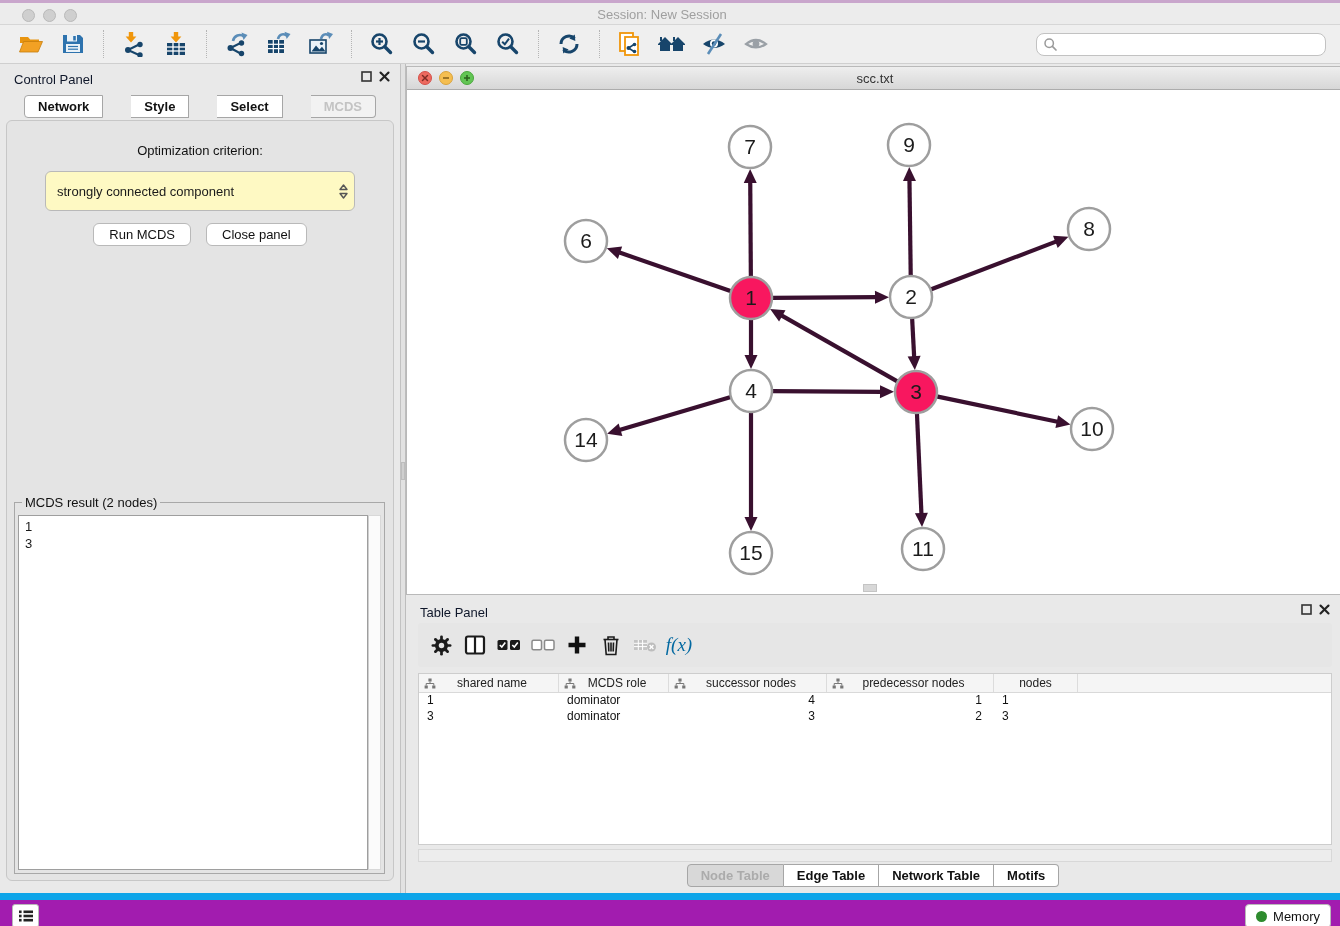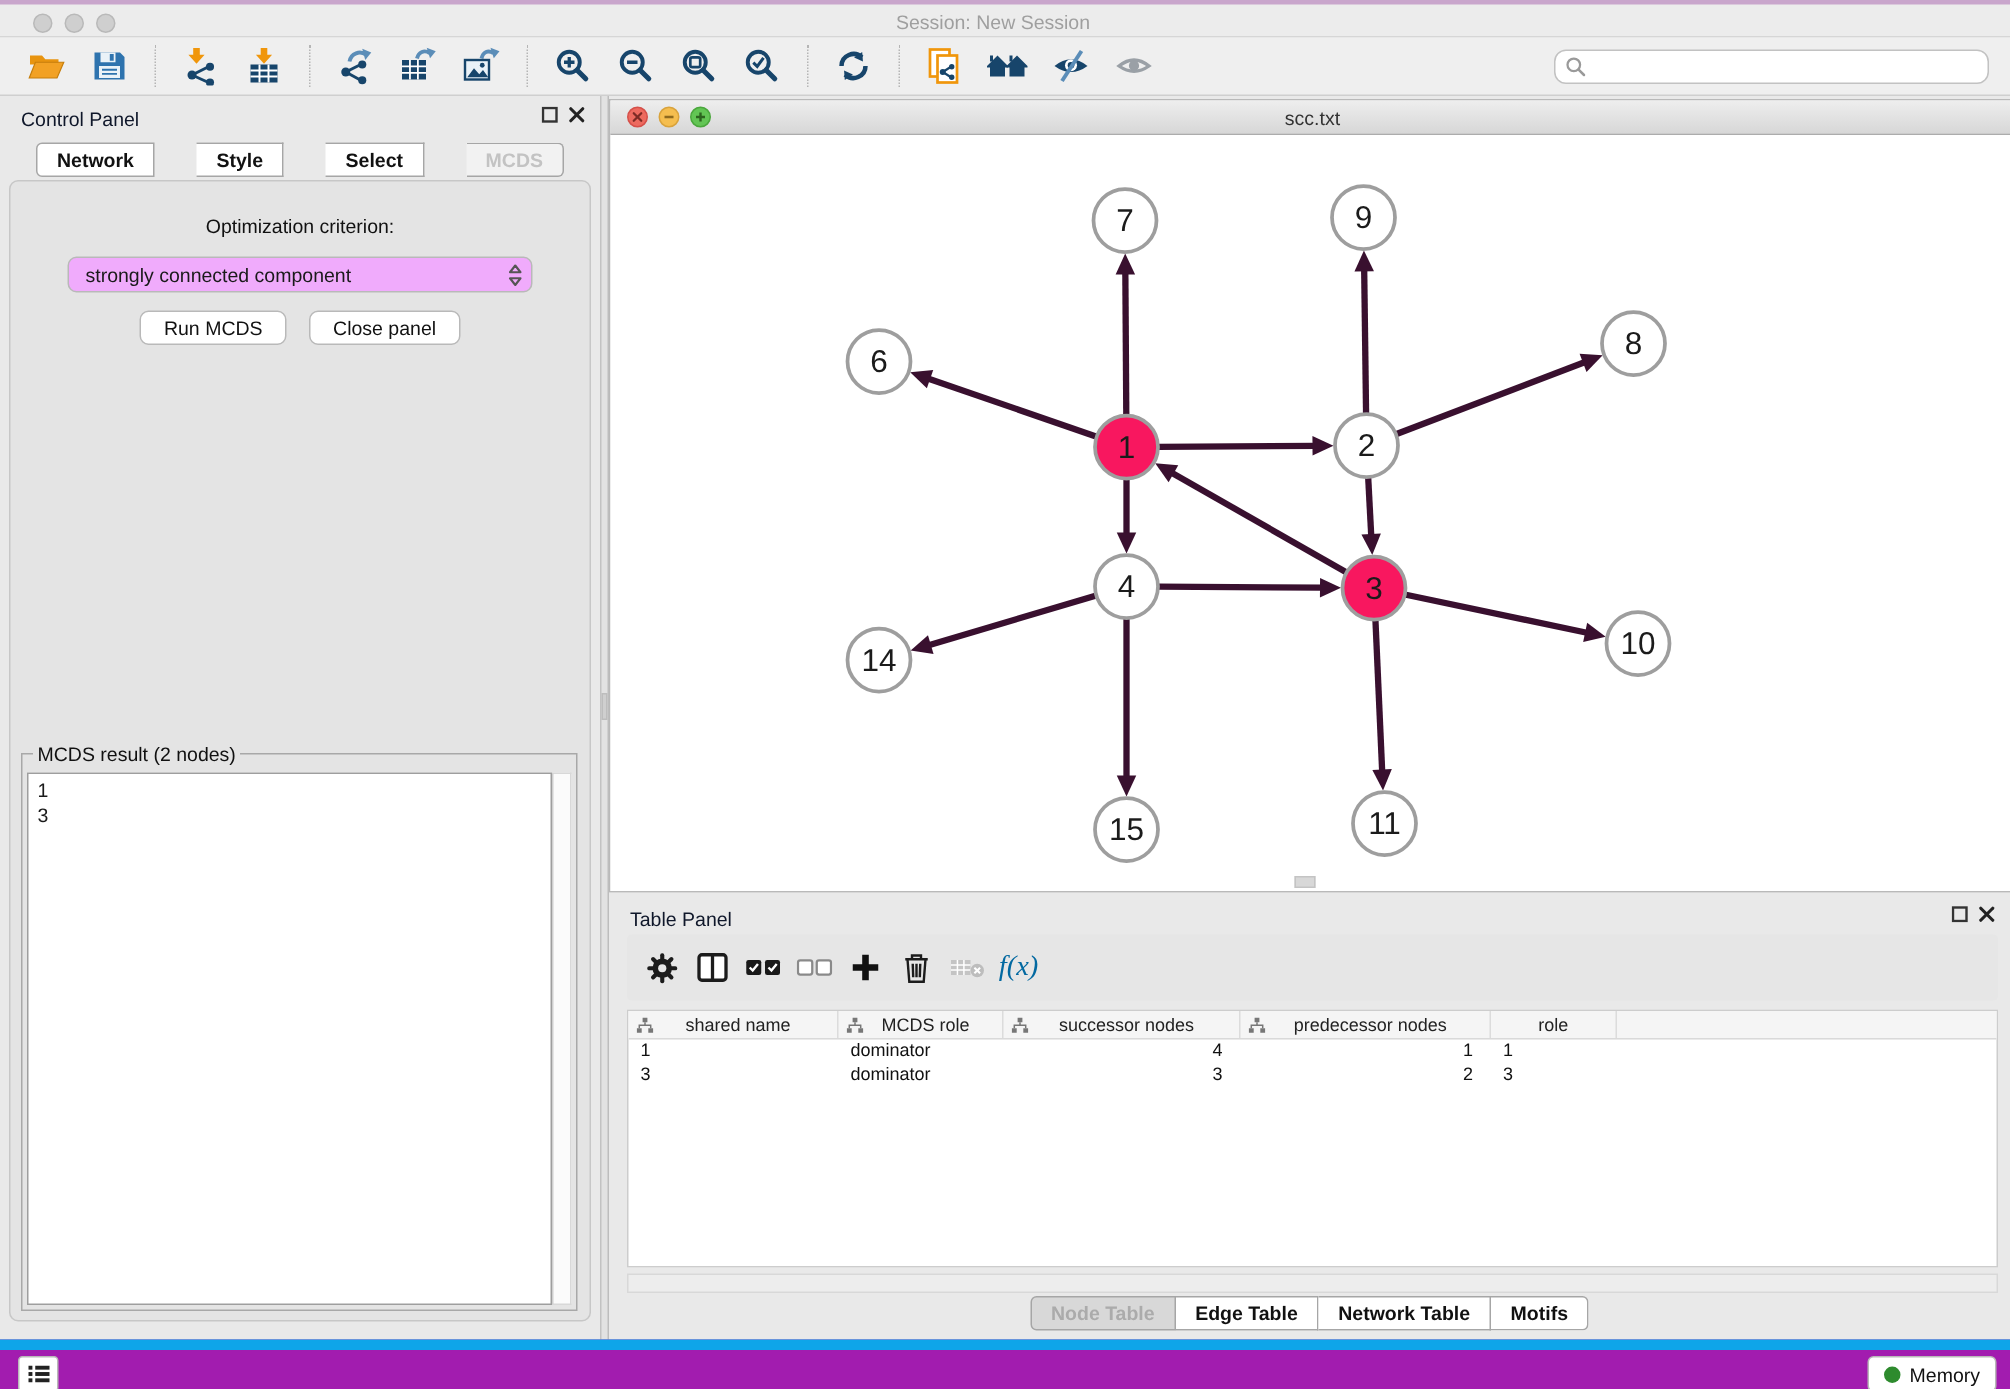--- a/index.html
+++ b/index.html
@@ -25,21 +25,21 @@
   .panel-head { position:relative; height:28px; }
   .panel-head .ph-title { position:absolute; left:14px; top:8px; font-size:13px; color:#0f172a; }
   .ph-btns { position:absolute; right:10px; top:7px; display:flex; gap:7px; align-items:center; }
   .cp-tabs { display:flex; justify-content:center; margin-top:3px;gap:28px; }
   .seg { background:#fff; border:1px solid #A6A6A6; border-left:none; padding:3px 13px; font-size:13px; font-weight:600; color:#111; cursor:default; }
   .seg:first-child { border-left:1px solid #A6A6A6; border-radius:4px 0 0 4px; }
   .seg:last-child { border-radius:0 4px 4px 0; }
   .seg.inactive { color:#C3C3C3; background:#F2F2F2; }
   .cp-box { position:absolute; left:6px; right:6px; top:56px; bottom:12px; background:#E4E4E4; border:1px solid #C7C7C7; border-radius:6px; }
   .opt-label { text-align:center; margin-top:22px; font-size:13px; color:#111; }
-  .combo { width:310px; height:24px; margin:13px auto 0; background:#f0abfc; border:1px solid #B9B9B9; border-radius:6px; display:flex; align-items:center; padding:0 6px 0 11px; }
+  .combo { width:310px; height:40px; margin:13px auto 0; background:#fef9c3; border:1px solid #B9B9B9; border-radius:6px; display:flex; align-items:center; padding:0 6px 0 11px; }
   .combo .combo-text { flex:1; font-size:13px; }
   .btn-row { display:flex; justify-content:center; gap:15px; margin-top:12px; }
   .pbtn { background:#fff; border:1px solid #B9B9B9; border-radius:6px; padding:3px 15px; font-size:13px; color:#111; font-family:"Liberation Sans",sans-serif; }
   .result-fieldset { position:absolute; left:7px; top:374px; right:8px; bottom:6px; border:1px solid #A8A8A8; padding:4px; }
   .result-fieldset legend { font-size:13px; color:#111; padding:0 3px; margin-left:3px; }
   .result-area { position:absolute; left:3px; top:5px; right:16px; bottom:3px; background:#fff; border:1px solid #9E9E9E; padding:2px 6px; font-size:13px; line-height:17px; overflow:hidden; }
   .result-scroll { position:absolute; right:3px; top:5px; width:13px; bottom:3px; background:#FBFBFB; border:1px solid #D8D8D8; border-left:1px solid #CFCFCF; }
 
   
   .vsplit { position:absolute; left:400px; top:64px; width:6px; height:829px; background:#E2E2E2; border-left:1px solid #C2C2C2; border-right:1px solid #BDBDBD; }
@@ -511,21 +511,21 @@
       <div class="th" style="width:167px">
         <svg class="hier" width="12" height="11" viewBox="0 0 12 11">
             <rect x="4.4" y="0.5" width="3.2" height="3" fill="#777"></rect>
             <path d="M6 3.5v2M2.2 7.5v-2h7.6v2" fill="none" stroke="#777" stroke-width="1"></path>
             <rect x="0.6" y="7.5" width="3.2" height="3" fill="#777"></rect>
             <rect x="8.2" y="7.5" width="3.2" height="3" fill="#777"></rect>
           </svg>
         <div class="th-label">predecessor nodes</div>
       </div>
       <div class="th no-icon" style="width:84px">
-        <div class="th-label">role</div>
+        <div class="th-label">nodes</div>
       </div>
     </div>
     <div class="trow">
       <div class="td al" style="width:140px">1</div>
       <div class="td al" style="width:110px">dominator</div>
       <div class="td ar" style="width:158px">4</div>
       <div class="td ar" style="width:167px">1</div>
       <div class="td al" style="width:84px">1</div>
     </div>
     <div class="trow">

